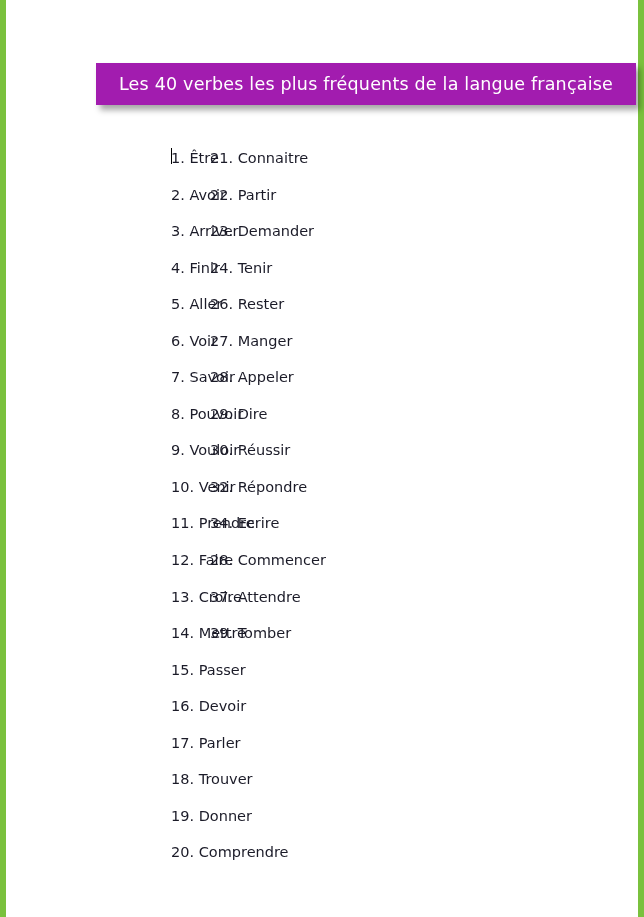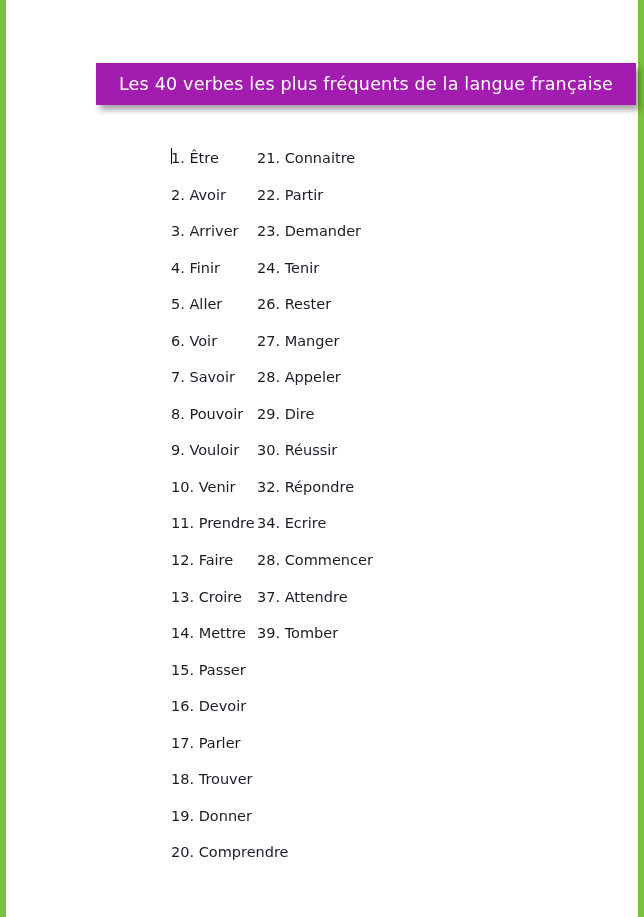--- a/index.html
+++ b/index.html
@@ -61,21 +61,20 @@
   .col {
     box-sizing: border-box;
   }
   .col-left {
     width: 204px;
     padding-left: 165px;
   }
   .col-right {
     width: 300px;
     padding-left: 0px;
-    margin-left: 47px;
   }
   .verb-item {
     font-size: 14.5px;
     color: #1b1b28;
     line-height: 36.55px;
     white-space: nowrap;
     font-family: "DejaVu Sans", sans-serif;
   }
   .caret {
     position: absolute;

